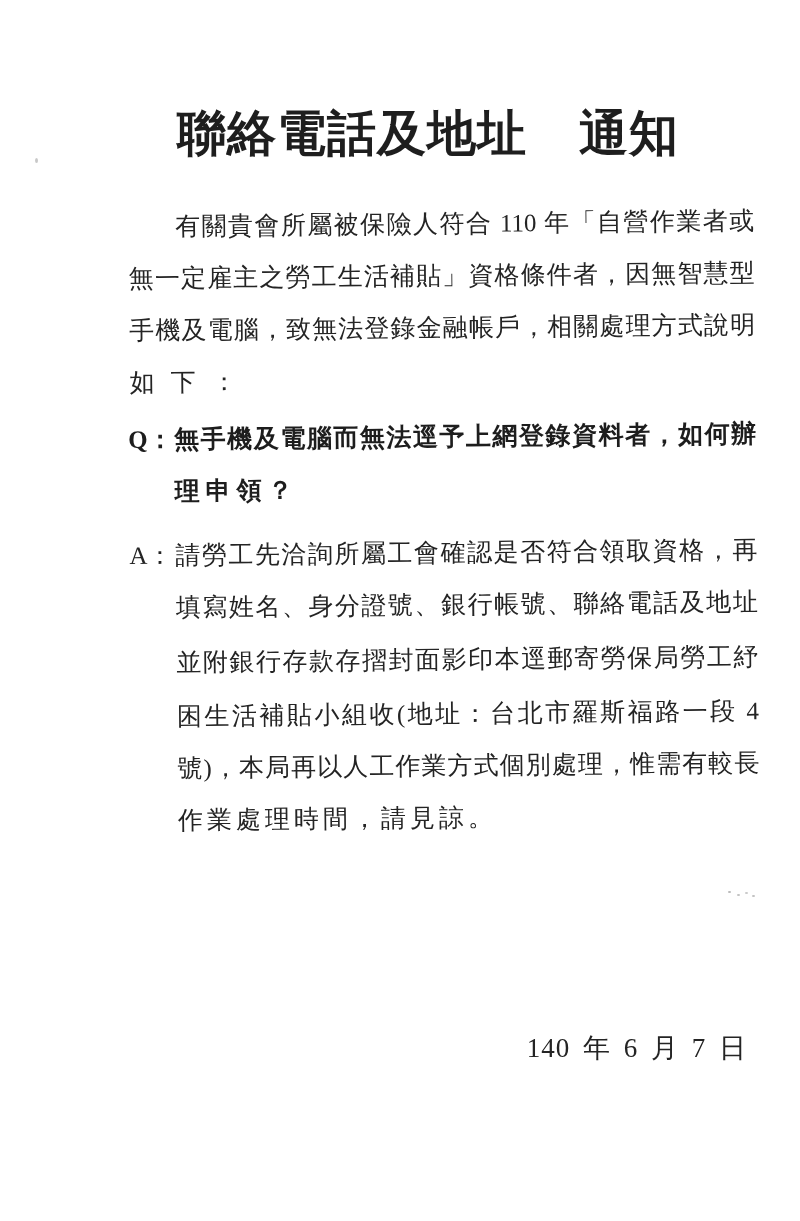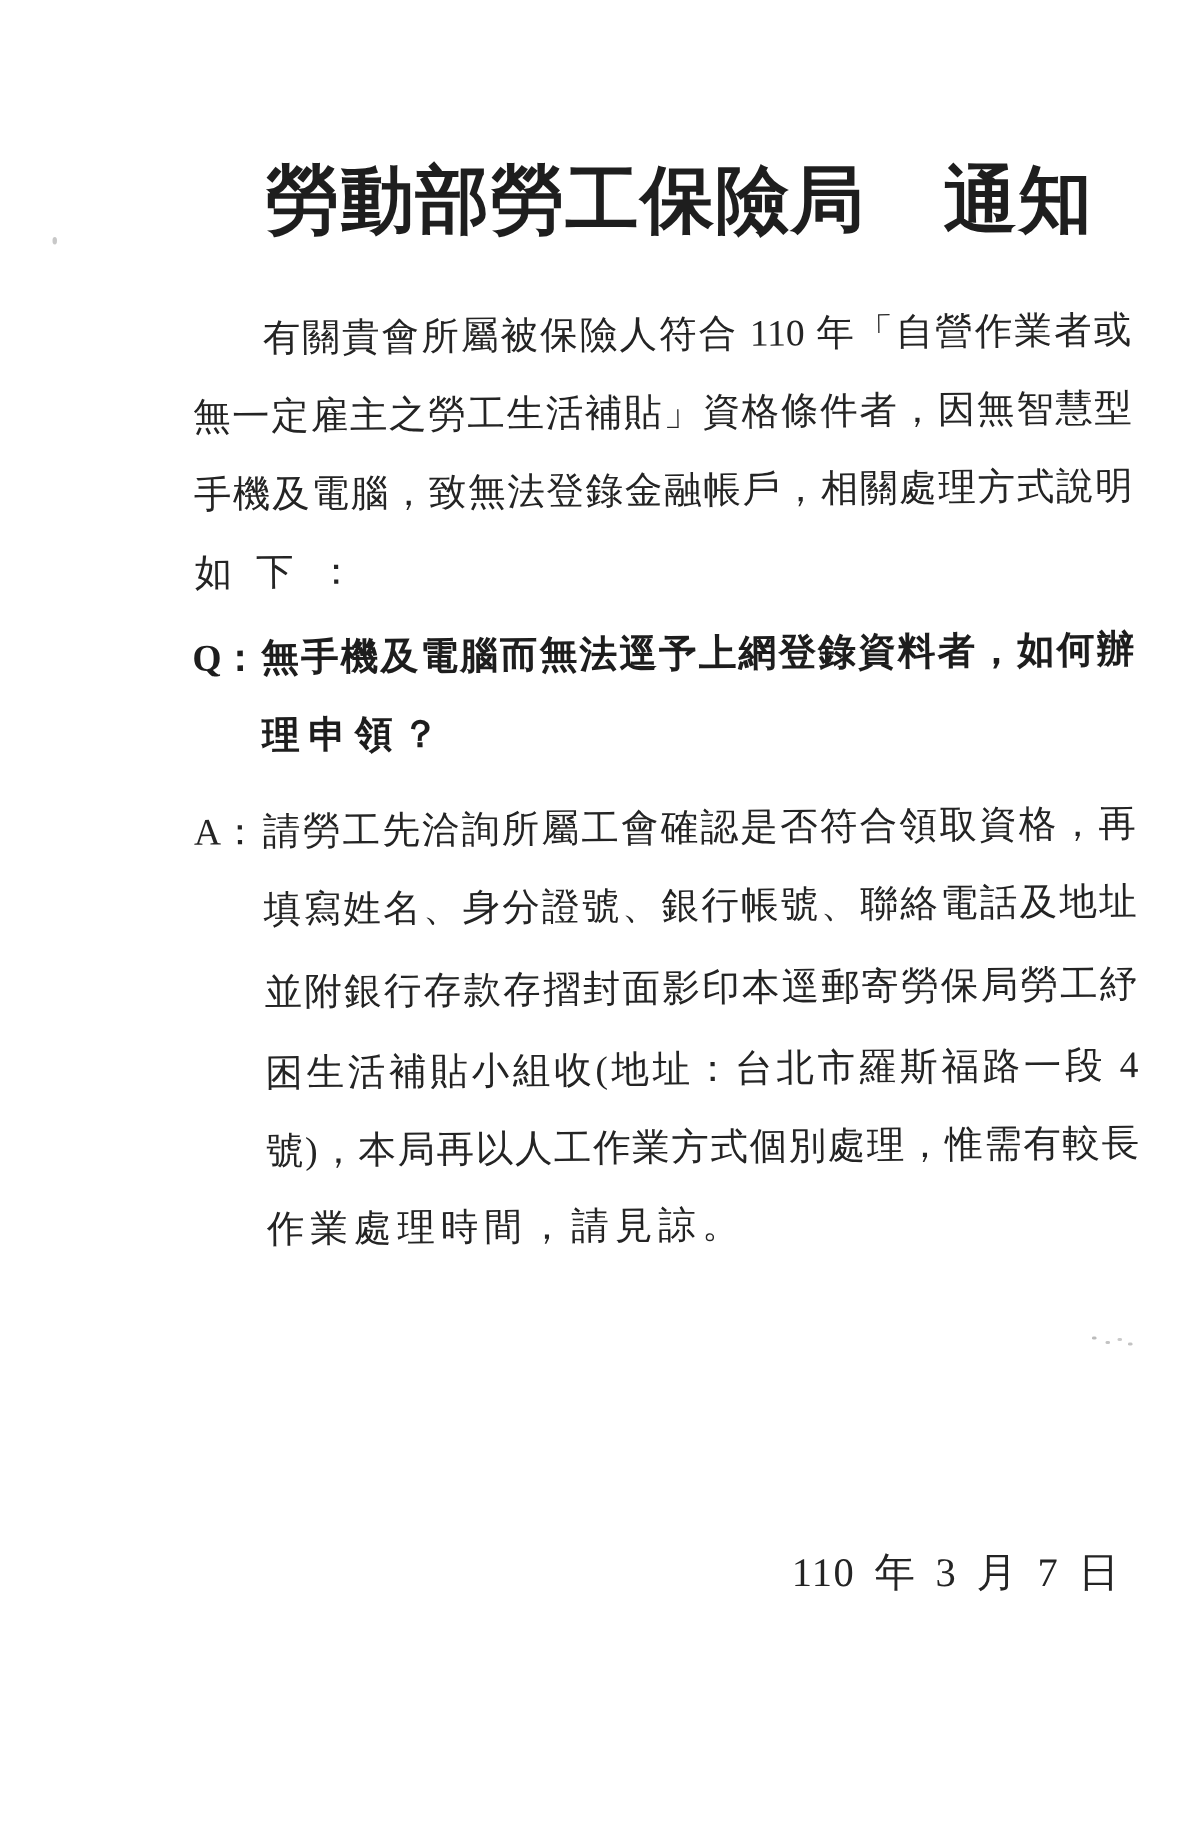--- a/index.html
+++ b/index.html
@@ -109,21 +109,21 @@
     opacity: 0.6;
     border-radius: 40%;
     box-shadow: 9px 3px 0 #9c9c9c, 17px 1px 0 #a8a8a8, 24px 4px 0 #9c9c9c;
   }
 </style>
 </head>
 <body>
 
 <div class="page">
 
-  <h1 class="doc-title"><span>勞動部勞工保險局</span><span class="title-gap"></span><span>通知</span></h1>
+  <h1 class="doc-title"><span>聯絡電話及地址</span><span class="title-gap"></span><span>通知</span></h1>
 
   <div class="textblock">
 
     <div class="line intro just indent1 l-intro-0">有關貴會所屬被保險人符合 110 年「自營作業者或</div>
     <div class="line intro just l-intro-1">無一定雇主之勞工生活補貼」資格條件者，因無智慧型</div>
     <div class="line intro just l-intro-2">手機及電腦，致無法登錄金融帳戶，相關處理方式說明</div>
     <div class="line intro ls16 l-intro-3">如下：</div>
 
     <div class="qa-label bold l-q-label">Q：</div>
     <div class="line qa just bold l-q-0">無手機及電腦而無法逕予上網登錄資料者，如何辦</div>
@@ -132,18 +132,18 @@
     <div class="qa-label l-a-label">A：</div>
     <div class="line qa just l-a-0">請勞工先洽詢所屬工會確認是否符合領取資格，再</div>
     <div class="line qa just l-a-1">填寫姓名、身分證號、銀行帳號、聯絡電話及地址</div>
     <div class="line qa just l-a-2">並附銀行存款存摺封面影印本逕郵寄勞保局勞工紓</div>
     <div class="line qa just l-a-3">困生活補貼小組收(地址：台北市羅斯福路一段 4</div>
     <div class="line qa just l-a-4">號)，本局再以人工作業方式個別處理，惟需有較長</div>
     <div class="line qa ls4 l-a-5">作業處理時間，請見諒。</div>
 
   </div>
 
-  <div class="doc-date">110 年 3 月 7 日</div>
+  <div class="doc-date">140 年 6 月 7 日</div>
 
   <div class="speck-left"></div>
   <div class="speck-right"></div>
 
 </div>
 
 </body></html>

